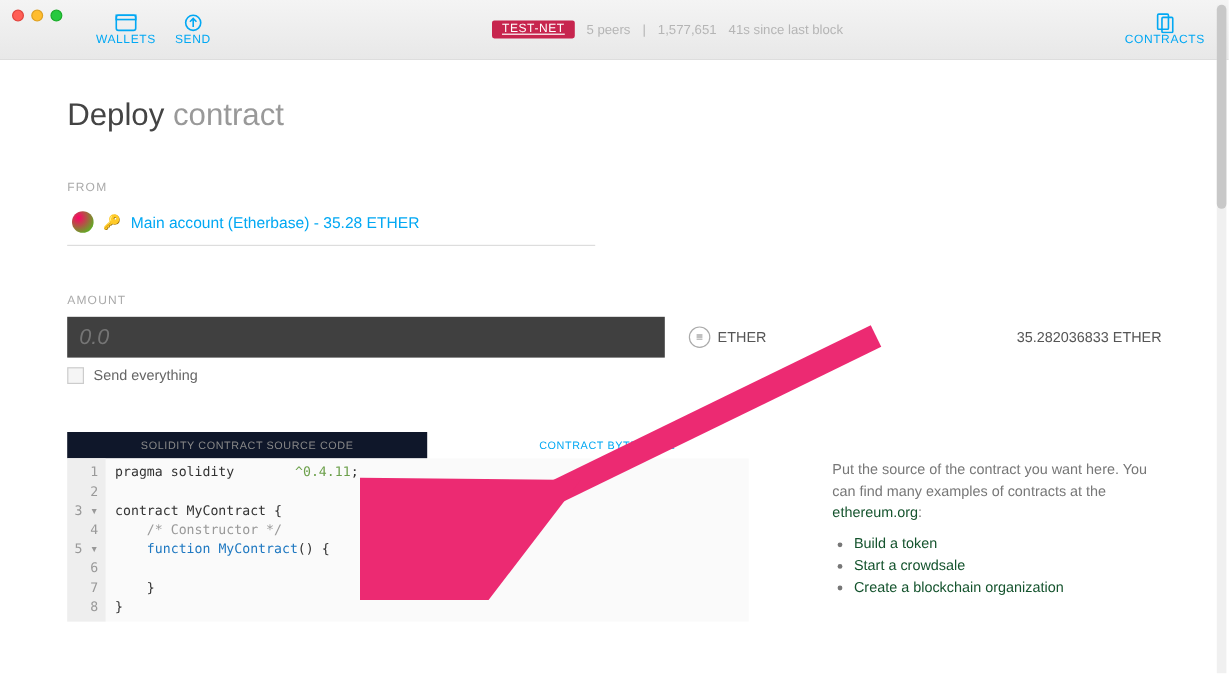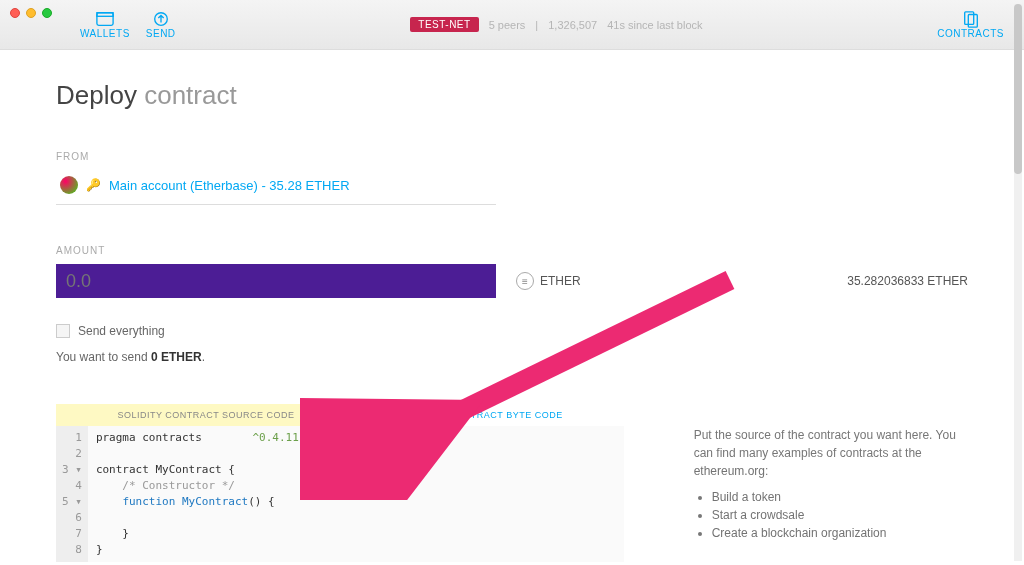--- a/index.html
+++ b/index.html
@@ -7,53 +7,53 @@
   .window-chrome { position: absolute; top: 8px; left: 10px; display: flex; gap: 6px; z-index: 50; }
   .chrome-dot { width: 10px; height: 10px; border-radius: 50%; }
   .chrome-red { background: #ff5f56; border: 1px solid #e0443e; }
   .chrome-yellow { background: #ffbd2e; border: 1px solid #dea123; }
   .chrome-green { background: #27c93f; border: 1px solid #1aab29; }
   .topbar { display: flex; align-items: center; height: 50px; padding: 0 20px 0 60px; background: linear-gradient(#f4f4f4,#e8e8e8); border-bottom: 1px solid #ddd; }
   .nav-group-left { display: flex; gap: 16px; margin-left: 20px; }
   .nav-item { display: flex; flex-direction: column; align-items: center; color: #02a8f3; font-size: 10px; letter-spacing: 0.5px; cursor: pointer; }
   .nav-item svg { width: 22px; height: 18px; }
   .center-status { flex: 1; display: flex; justify-content: center; align-items: center; gap: 10px; color: #b5b5b5; font-size: 11px; }
-  .testnet-badge { background: #c7254e; color: #fff; padding: 2px 8px; font-size: 10px; letter-spacing: 0.5px; border-radius: 2px; }
+  .testnet-badge { background: #c7254e; color: #fff; padding: 2px 8px; font-size: 10px; letter-spacing: 0.5px; border-radius: 2px; text-decoration: underline; }
   .balance-block { text-align: right; margin-left: 14px; }
   .balance-label { font-size: 9px; letter-spacing: 0.5px; color: #888; }
   .balance-value { font-size: 18px; color: #02a8f3; }
   .balance-unit { font-size: 11px; color: #02a8f3; }
   .page { padding: 30px 56px 28px; }
   h1 { font-weight: 300; font-size: 26px; color: #444; }
   h1 .thin { color: #999; }
   .label { font-size: 10px; letter-spacing: 1px; color: #aaa; margin-top: 40px; margin-bottom: 8px; }
   .from-row { display: flex; align-items: center; gap: 8px; border-bottom: 1px solid #ddd; padding: 6px 4px 10px; width: 440px; color: #02a8f3; font-size: 13px; cursor: pointer; }
   .avatar { width: 18px; height: 18px; border-radius: 50%; background: radial-gradient(circle at 30% 30%, #f06, #3d1); display: inline-block; }
   .key-icon { color: #d8a32c; font-size: 12px; }
   .amount-row { display: flex; align-items: center; gap: 20px; }
-  .amount-input { width: 440px; height: 34px; background: #4c1d95; border: none; font-size: 18px; color: #bbb; padding: 0 10px; }
+  .amount-input { width: 498px; height: 34px; background: #404040; border: none; font-size: 18px; color: #bbb; padding: 0 10px; font-style: italic; }
   .ether-pill { display: flex; align-items: center; gap: 6px; font-size: 12px; color: #555; cursor: pointer; }
   .ether-pill .circle { width: 18px; height: 18px; border: 1px solid #aaa; border-radius: 50%; display: flex; align-items: center; justify-content: center; font-size: 10px; color: #888; }
   .right-balance { margin-left: auto; font-size: 12px; color: #555; }
-  .check-row { margin-top: 26px; display: flex; align-items: center; gap: 8px; font-size: 12px; color: #666; }
+  .check-row { margin-top: 8px; display: flex; align-items: center; gap: 8px; font-size: 12px; color: #666; }
   .checkbox { width: 14px; height: 14px; border: 1px solid #ccc; background: #f5f5f5; cursor: pointer; }
   .send-summary { margin-top: 12px; font-size: 12px; color: #666; }
   .send-summary b { color: #333; }
   .tabs { display: flex; margin-top: 40px; }
   .tab { flex: 1; max-width: 300px; text-align: center; font-size: 9px; letter-spacing: 0.5px; padding: 6px 0; color: #02a8f3; cursor: pointer; }
-  .tab.active { background: #fef9c3; color: #888; }
+  .tab.active { background: #0f172a; color: #888; }
   .code-area { display: flex; }
   .editor { width: 600px; background: #fafafa; font-family: Menlo, monospace; font-size: 11px; display: flex; }
   .gutter { background: #eee; color: #999; text-align: right; padding: 4px 6px; line-height: 16px; }
   .codelines { padding: 4px 8px; line-height: 16px; white-space: pre; color: #333; }
   .kw-green { color: #6ca04b; margin-left: 44px; }
   .kw-blue { color: #1e78c1; }
   .kw-gray { color: #999; margin-top: 48px; }
   .help-panel { margin-left: 70px; width: 290px; font-size: 12px; color: #777; line-height: 1.5; }
-  .help-panel a { color: #737373; text-decoration: none; }
+  .help-panel a { color: #14532d; text-decoration: none; }
   .help-panel ul { margin-top: 8px; padding-left: 18px; }
   .arrow-annot { position: absolute; left: 300px; top: 270px; pointer-events: none; }
   .scrollbar { position: absolute; right: 2px; top: 4px; width: 8px; height: 557px; background: #f0f0f0; }
   .scrollbar-thumb { position:absolute; left:0; top:0; width:8px; height:170px; background:#c8c8c8; border-radius:4px; }
 </style>
 </head>
 <body>
 
 <div class="window-chrome">
   <div class="chrome-dot chrome-red"></div>
@@ -75,21 +75,21 @@
           <circle cx="12" cy="10" r="7" fill="none" stroke="#02a8f3" stroke-width="1.5"></circle>
           <path d="M12 14 V6 M9 9 L12 6 L15 9" fill="none" stroke="#02a8f3" stroke-width="1.5"></path>
         </svg>
       <span>SEND</span>
     </div>
   </div>
   <div class="center-status">
     <span class="testnet-badge">TEST-NET</span>
     <span>5 peers</span>
     <span>|</span>
-    <span>1,326,507</span>
+    <span>1,577,651</span>
     <span>41s since last block</span>
   </div>
   <div class="nav-item">
     <svg viewBox="0 0 24 20">
         <rect x="5" y="2" width="10" height="14" fill="none" stroke="#02a8f3" stroke-width="1.5" rx="1"></rect>
         <rect x="9" y="5" width="10" height="14" fill="none" stroke="#02a8f3" stroke-width="1.5" rx="1"></rect>
       </svg>
     <span>CONTRACTS</span>
   </div>
 </div>
@@ -113,33 +113,30 @@
     <div class="ether-pill">
       <span class="circle">≡</span>
       <span>ETHER</span>
     </div>
     <div class="right-balance">35.282036833 ETHER</div>
   </div>
   <div class="check-row">
     <div class="checkbox"></div>
     <span>Send everything</span>
   </div>
-  <div class="send-summary">
-    <span>You want to send </span><b>0 ETHER</b>.
-  </div>
 
   <div class="tabs">
     <div class="tab active">SOLIDITY CONTRACT SOURCE CODE</div>
     <div class="tab">CONTRACT BYTE CODE</div>
   </div>
 
   <div class="code-area">
     <div class="editor">
       <div class="gutter">1<br>2<br>3 ▾<br>4<br>5 ▾<br>6<br>7<br>8</div>
-      <div class="codelines"><span>pragma contracts </span><span class="kw-green">^0.4.11</span><span>;</span>
+      <div class="codelines"><span>pragma solidity </span><span class="kw-green">^0.4.11</span><span>;</span>
 &nbsp;
 <span>contract MyContract {</span>
 <span class="kw-gray">    /* Constructor */</span>
 <span>    </span><span class="kw-blue">function</span><span> </span><span class="kw-blue">MyContract</span><span>() {</span>
 &nbsp;
 <span>    }</span>
 <span>}</span></div>
     </div>
     <div class="help-panel">
       <span>Put the source of the contract you want here. You can find many examples of contracts at the </span><a href="#">ethereum.org</a><span>:</span>

